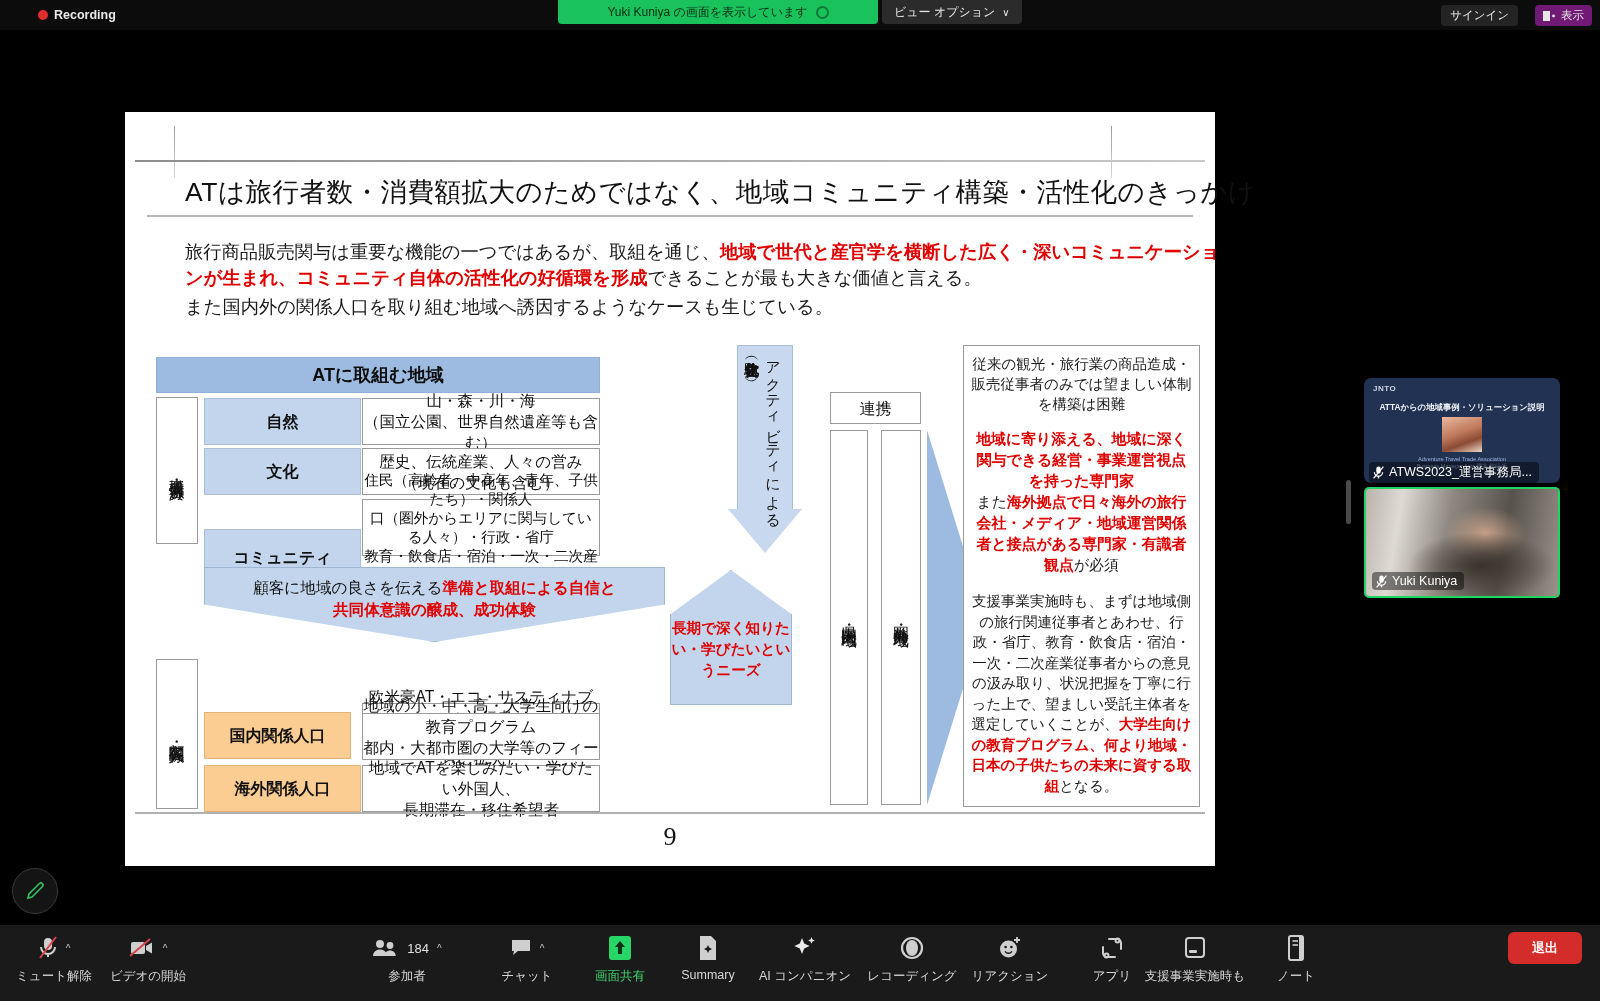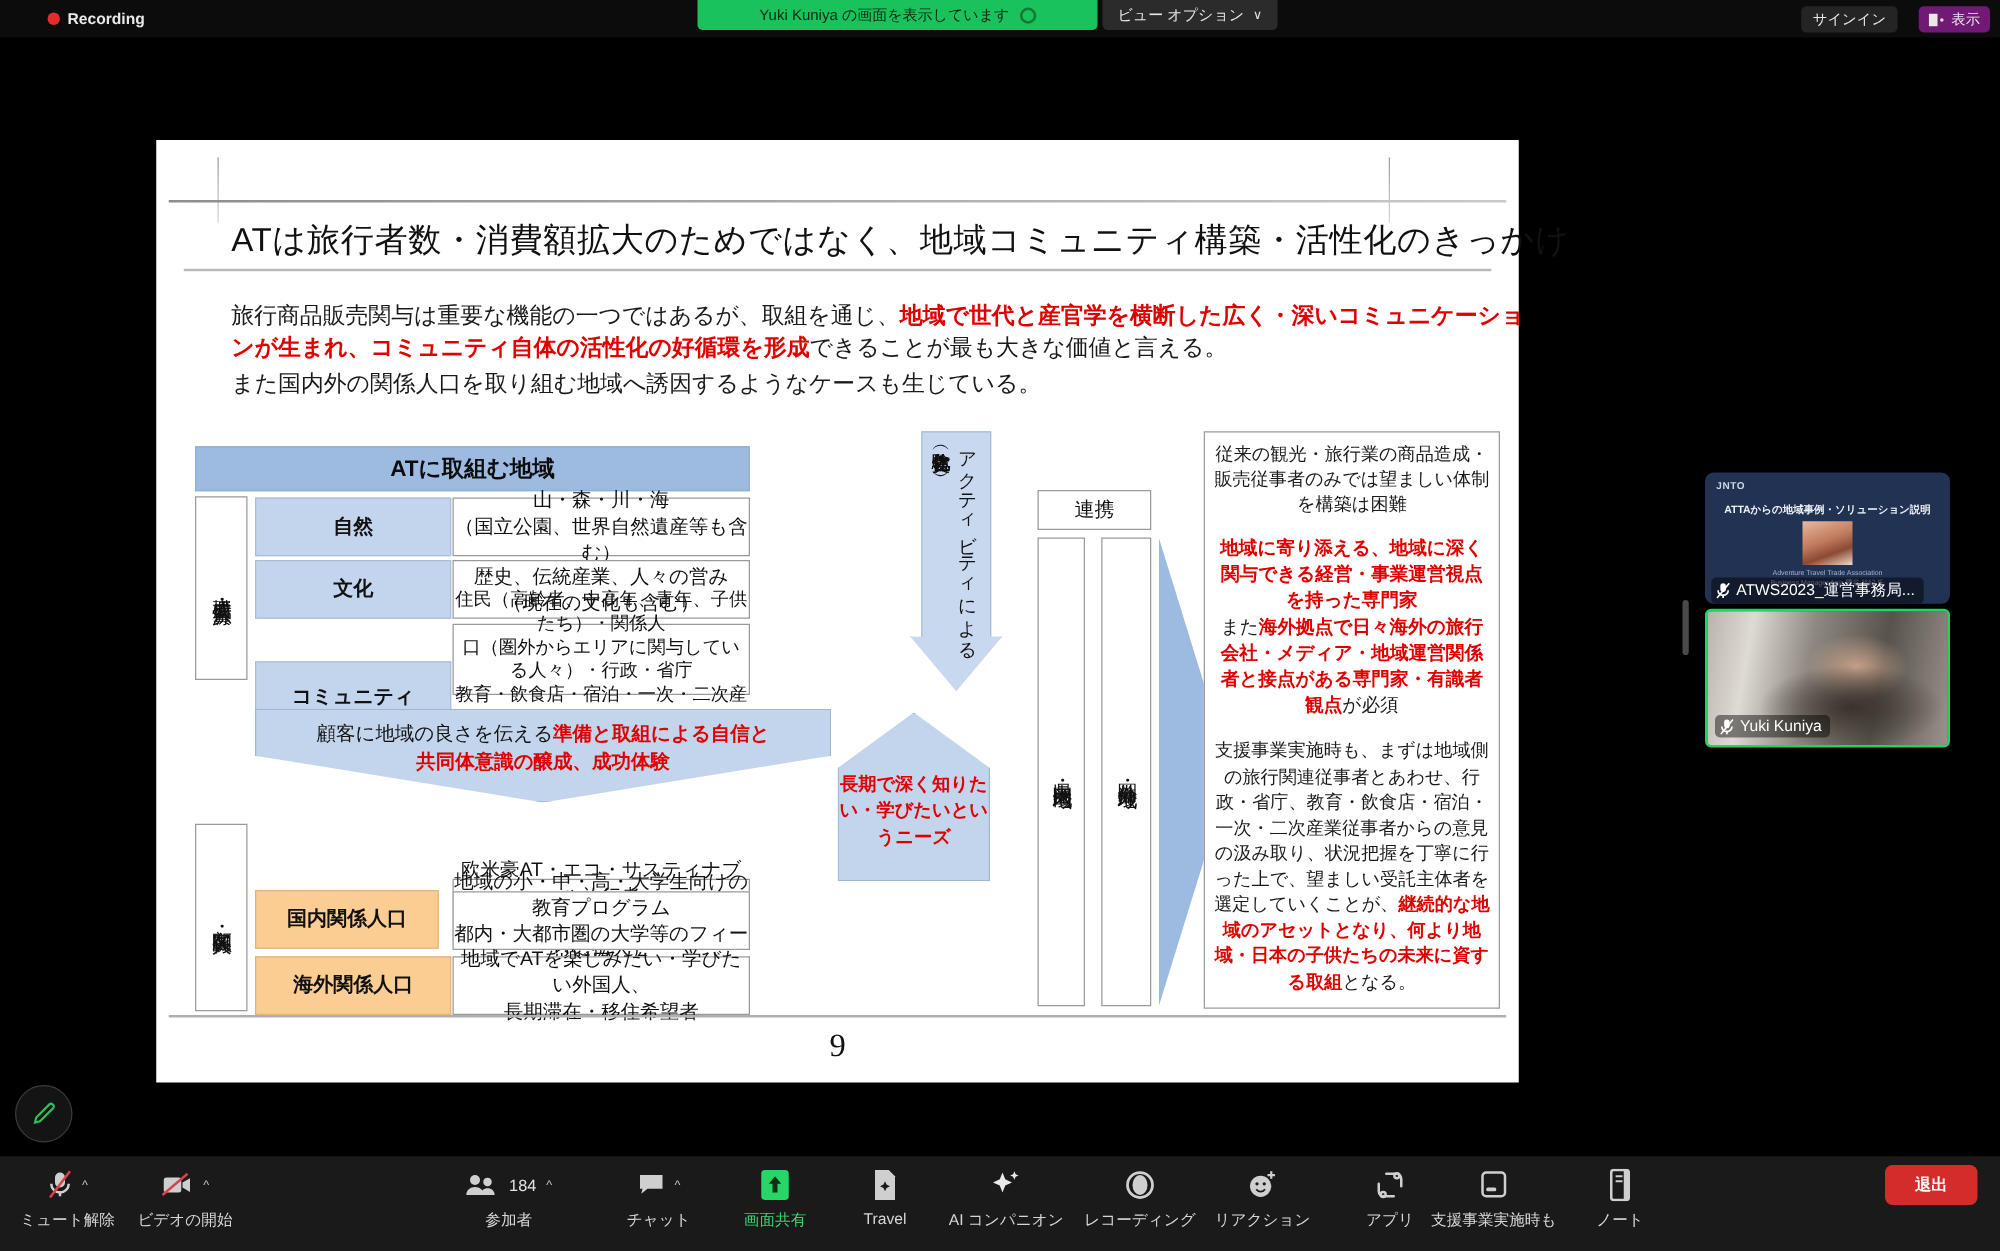--- a/index.html
+++ b/index.html
@@ -293,21 +293,21 @@
     </div>
     <div class="bx" id="col-b">
       <span class="vcol">圏外・海外地域</span>
     </div>
     <div id="bigtri"></div>
 
     <div id="rpanel">
       <div class="p">従来の観光・旅行業の商品造成・販売従事者のみでは望ましい体制を構築は困難</div>
       <div class="pr">地域に寄り添える、地域に深く関与できる経営・事業運営視点を持った専門家</div>
       <div class="pr" style="margin-top:0"><span style="color:#1a1a1a;font-weight:normal">また</span><span>海外拠点で日々海外の旅行会社・メディア・地域運営関係者と接点がある専門家・有識者観点</span><span style="color:#1a1a1a;font-weight:normal">が必須</span></div>
-      <div class="p3"><span>支援事業実施時も、まずは地域側の旅行関連従事者とあわせ、行政・省庁、教育・飲食店・宿泊・一次・二次産業従事者からの意見の汲み取り、状況把握を丁寧に行った上で、望ましい受託主体者を選定していくことが、</span><span class="red">継続的な地域のアセットとなり、何より地域・日本の子供たちの未来に資する取組</span><span>となる。</span></div>
+      <div class="p3"><span>支援事業実施時も、まずは地域側の旅行関連従事者とあわせ、行政・省庁、教育・飲食店・宿泊・一次・二次産業従事者からの意見の汲み取り、状況把握を丁寧に行った上で、望ましい受託主体者を選定していくことが、</span><span class="red">大学生向けの教育プログラム、何より地域・日本の子供たちの未来に資する取組</span><span>となる。</span></div>
     </div>
   </div>
 
   <div id="hr-bot"></div>
   <div id="pagenum">9</div>
 </div>
 
 <div id="scrollbar"></div>
 <div id="thumbs">
   <div id="thumb1">
@@ -411,21 +411,21 @@
     <div class="tb-lbl green">画面共有</div>
   </div>
 
   <div class="tb-item" style="left:648px">
     <div class="tb-ico">
       <svg width="22" height="26" viewBox="0 0 22 26">
         <path d="M3 1h11l5 5v19H3z" fill="#cfcfcf"></path>
         <path d="M11 10l1.2 2.6L15 14l-2.8 1.4L11 18l-1.2-2.6L7 14l2.8-1.4z" fill="#1a1a1a"></path>
       </svg>
     </div>
-    <div class="tb-lbl">Travel</div>
+    <div class="tb-lbl">Summary</div>
   </div>
 
   <div class="tb-item" style="left:745px">
     <div class="tb-ico">
       <svg width="26" height="26" viewBox="0 0 26 26">
         <path d="M10 3l2.2 5.4L17.6 11l-5.4 2.4L10 19l-2.2-5.6L2.4 11l5.4-2.6z" fill="#eaeaea"></path>
         <path d="M19.5 2l1 2.4 2.4 1-2.4 1-1 2.4-1-2.4-2.4-1 2.4-1z" fill="#eaeaea"></path>
       </svg>
     </div>
     <div class="tb-lbl">AI コンパニオン</div>

